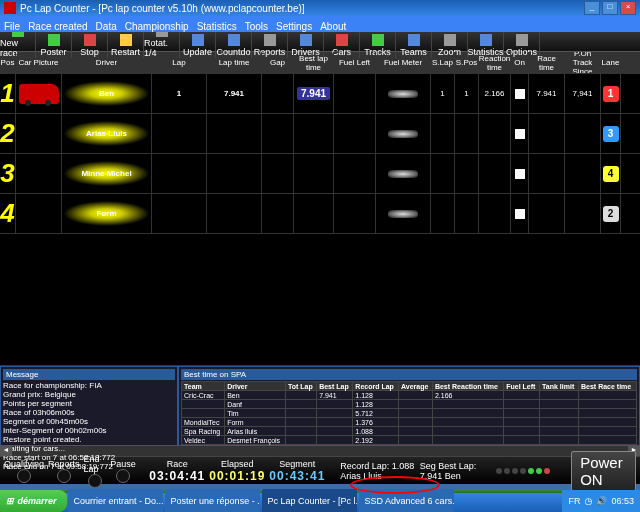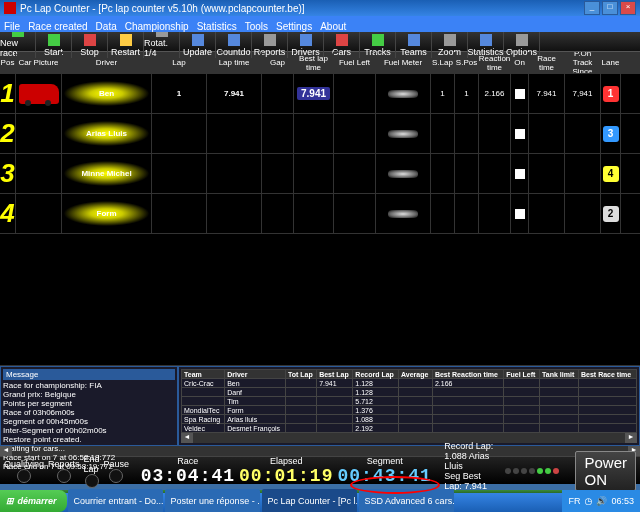--- a/index.html
+++ b/index.html
@@ -38,21 +38,21 @@
 .msgpanel .mtitle{background:#2a5a9a;padding:1px 3px;font-size:8px;margin-bottom:1px}
 .msgpanel div{font-size:8px;line-height:9px}
 .besttime{flex:1;border:1px solid #2a5a9a;background:#1a1a2a;padding:2px;overflow:hidden}
 .besttime .bttitle{background:#2a5a9a;padding:1px 3px;font-size:8px;margin-bottom:1px}
 .bttable{width:100%;border-collapse:collapse}
 .bttable th,.bttable td{border:1px solid #444;font-size:7px;padding:0 2px;text-align:left;height:9px}
 .bttable th{background:#333}
 .ctrlbar{height:28px;background:linear-gradient(#222,#000);display:flex;align-items:center;padding:0 4px;gap:4px;border-top:1px solid #444}
 .ctrlbtn{display:flex;flex-direction:column;align-items:center;font-size:7px}
 .ctrlbtn .cico{width:14px;height:14px;border:1px solid #666;border-radius:7px;background:#111;cursor:pointer}
-.bigtime{font-family:Liberation Mono, monospace;font-size:18px;font-weight:bold;letter-spacing:1px}
+.bigtime{font-family:Liberation Sans, sans-serif;font-size:12px;font-weight:bold;letter-spacing:1px}
 .bigtime.yellow{color:#ff6}
 .bigtime.blue{color:#6cf}
 .dots{display:flex;gap:2px}.dots span{width:6px;height:6px;border-radius:3px;background:#444}.dots .g{background:#4c4}.dots .r{background:#c44}
 .powerbtn{padding:2px 8px;border:1px solid #888;background:linear-gradient(#444,#222);font-size:15px;cursor:pointer;border-radius:2px}
 .taskbar{position:absolute;bottom:0;left:0;right:0;height:22px;background:linear-gradient(#3a8a3a,#2a6a2a 3px,#3584e4 3px,#1a5fb4);display:flex;align-items:center}
 .startbtn{height:22px;background:linear-gradient(#5c5,#3a3);padding:0 10px 0 6px;display:flex;align-items:center;gap:4px;font-weight:bold;font-style:italic;font-size:11px;border-radius:0 8px 8px 0;cursor:pointer}
 .tbitem{height:18px;background:#2a6ab4;margin:0 1px;padding:12px 6px;display:flex;align-items:center;font-size:9px;border-radius:2px;cursor:pointer;max-width:95px;overflow:hidden;white-space:nowrap}
 .tbitem.active{background:#1a4a8a}
 .tbtray{margin-left:auto;height:22px;background:#2a8ae4;padding:0 6px;display:flex;align-items:center;gap:4px;font-size:9px}
 .redcircle{position:absolute;bottom:18px;left:350px;width:90px;height:18px;border:2px solid #f00;border-radius:50%;pointer-events:none}
@@ -84,21 +84,21 @@
     <span>About</span>
   </div>
 
 <div class="toolbar" id="toolbar">
     <div class="tbtn">
       <div class="tico green"></div>
       <span>New race</span>
     </div>
     <div class="tbtn">
       <div class="tico green"></div>
-      <span>Start</span>
+      <span>Poster</span>
     </div>
     <div class="tbtn">
       <div class="tico red"></div>
       <span>Stop</span>
     </div>
     <div class="tbtn">
       <div class="tico yellow"></div>
       <span>Restart</span>
     </div>
     <div class="tbtn">
@@ -289,20 +289,21 @@
         <div>Race of 03h06m00s</div>
         <div>Segment of 00h45m00s</div>
         <div>Inter-Segment of 00h02m00s</div>
         <div>Restore point created.</div>
         <div>Waiting for cars...</div>
         <div>Race start on 7 at 06:52:19:772</div>
         <div>Race end on 7 at 09:58:19:772</div>
       </div>
   </div>
   <div class="besttime">
+    <div class="bttitle">Best time on SPA</div>
     <table class="bttable">
       <thead>
           <tr id="bthead">
             <th>Team</th>
             <th>Driver</th>
             <th>Tot Lap</th>
             <th>Best Lap</th>
             <th>Record Lap</th>
             <th>Average</th>
             <th>Best Reaction time</th>
@@ -424,21 +425,21 @@
     </div>
   <div class="ctrlbtn">
       <span>Elapsed</span>
       <span class="bigtime yellow">00:01:19</span>
     </div>
   <div class="ctrlbtn">
       <span>Segment</span>
       <span class="bigtime blue">00:43:41</span>
     </div>
   <div style="width:10px"></div>
-  <div style="display:flex;flex-direction:column;font-size:8px">
+  <div style="display:flex;flex-direction:row;font-size:8px">
     <span>Record Lap: 1.088 Arias Lluis</span>
       <span>Seg Best Lap: 7.941 Ben</span>
   </div>
   <div style="flex:1"></div>
   <div class="dots">
       <span></span>
       <span></span>
       <span></span>
       <span></span>
       <span class="g"></span>

